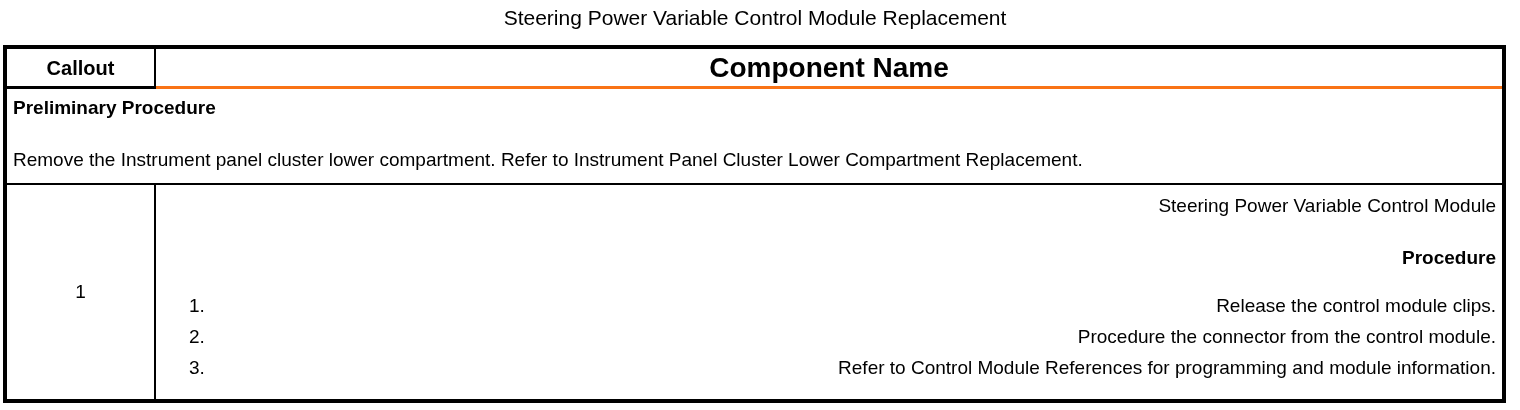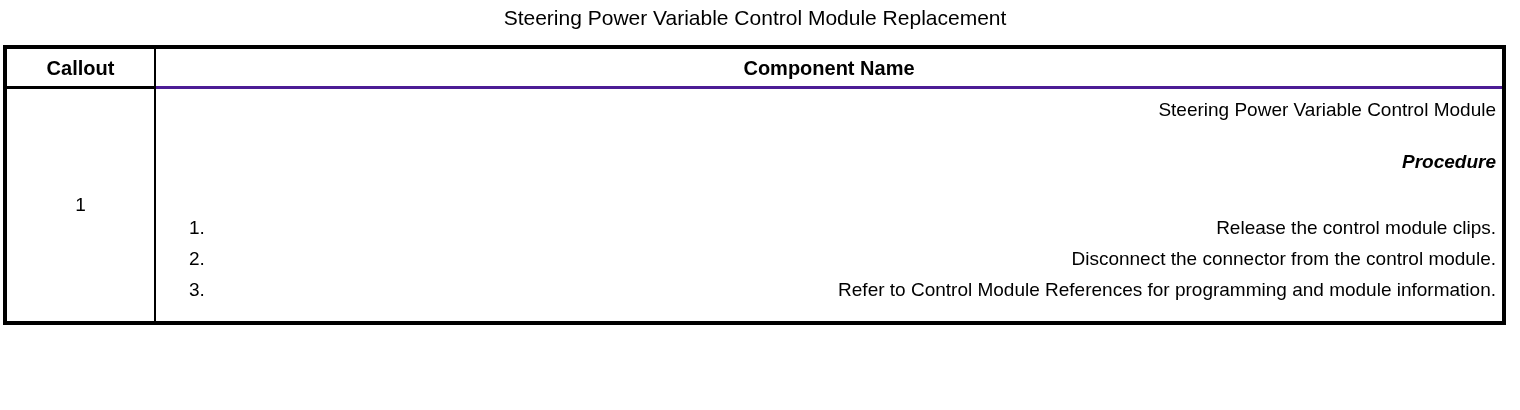--- a/index.html
+++ b/index.html
@@ -37,25 +37,25 @@
     width: 147px;
     border-right: 2px solid #000000;
     border-bottom: 3px solid #000000;
     height: 37px;
     vertical-align: middle;
     font-size: 20px;
     font-weight: bold;
     padding: 0;
   }
   th.component-col {
-    border-bottom: 3px solid #4c1d95;
+    border-bottom: 3px solid #f97316;
     height: 37px;
     text-align: center;
     vertical-align: middle;
-    font-size: 20px;
+    font-size: 28px;
     font-weight: bold;
     padding: 0;
   }
 
   
   td.prelim-cell {
     border-bottom: 2px solid #000000;
     padding: 6px 6px 10px 6px;
     vertical-align: top;
   }
@@ -76,24 +76,23 @@
   td.component-cell {
     vertical-align: top;
     padding: 8px 6px 13px 6px;
     text-align: right;
   }
   .component-title {
   }
   .procedure-heading {
     font-weight: bold;
     margin: 26px 0 0 44px;
-    font-style: italic;
   }
   ol.steps {
-    margin: 40px 0 0 0;
+    margin: 22px 0 0 0;
     padding-left: 48px;
   }
   ol.steps li {
     margin-bottom: 5px;
     padding-left: 6px;
   }
 </style>
 </head>
 <body>
 
@@ -101,25 +100,31 @@
 
 <table class="parts-table">
   <thead>
     <tr>
       <th class="callout-col">Callout</th>
       <th class="component-col">Component Name</th>
     </tr>
   </thead>
   <tbody>
     <tr>
+      <td class="prelim-cell" colspan="2">
+        <div class="prelim-heading">Preliminary Procedure</div>
+        <div class="prelim-text">Remove the Instrument panel cluster lower compartment. Refer to Instrument Panel Cluster Lower Compartment Replacement.</div>
+      </td>
+    </tr>
+    <tr>
       <td class="callout-cell">1</td>
       <td class="component-cell">
         <div class="component-title">Steering Power Variable Control Module</div>
         <div class="procedure-heading">Procedure</div>
         <ol class="steps">
           <li>Release the control module clips.</li>
-          <li>Disconnect the connector from the control module.</li>
+          <li>Procedure the connector from the control module.</li>
           <li>Refer to Control Module References for programming and module information.</li>
         </ol>
       </td>
     </tr>
   </tbody>
 </table>
 
 </body></html>

